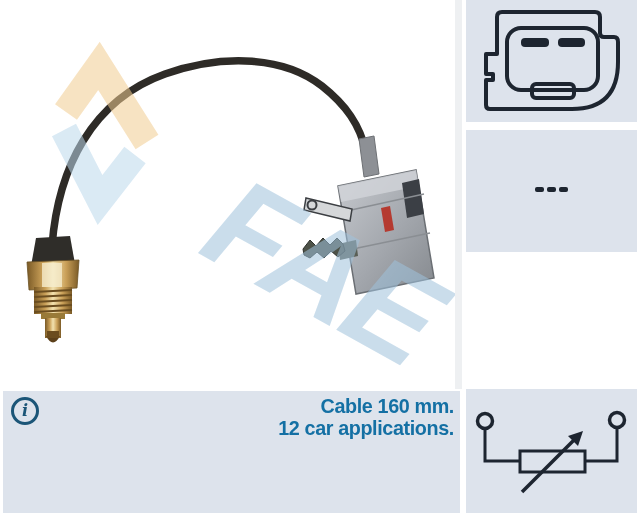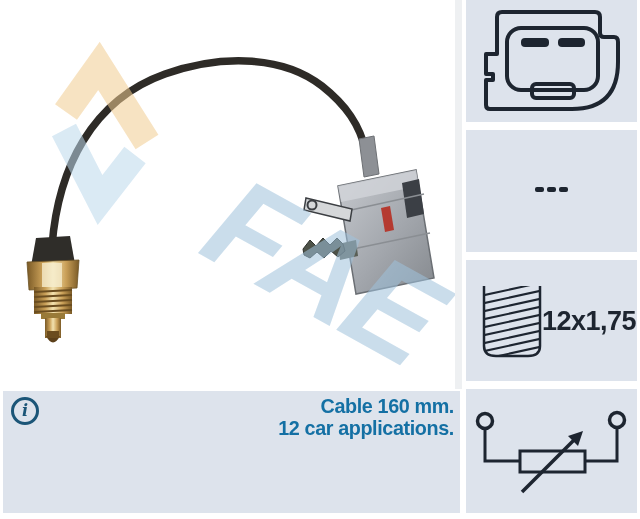--- a/index.html
+++ b/index.html
@@ -132,42 +132,20 @@
   </div>
 
   <div class="panel" id="panel-dashes">
     <div class="dashes">
       <span class="dash"></span>
       <span class="dash"></span>
       <span class="dash"></span>
     </div>
   </div>
 
-  <div class="panel" id="panel-thread">
-    <svg width="171" height="121" viewBox="0 0 171 121">
-      <defs>
-        <clipPath id="threadClip">
-          <path d="M 18,26 L 18,86 Q 18,96 30,96 L 62,96 Q 74,96 74,86 L 74,26 Z"></path>
-        </clipPath>
-      </defs>
-      <path d="M 18,26 L 18,86 Q 18,96 30,96 L 62,96 Q 74,96 74,86 L 74,26" class="ink-stroke" stroke-width="2.5"></path>
-      <g clip-path="url(#threadClip)" class="ink-stroke" stroke-width="2">
-        <line x1="14" y1="36" x2="78" y2="22"></line>
-        <line x1="14" y1="44" x2="78" y2="30"></line>
-        <line x1="14" y1="52" x2="78" y2="38"></line>
-        <line x1="14" y1="60" x2="78" y2="46"></line>
-        <line x1="14" y1="68" x2="78" y2="54"></line>
-        <line x1="14" y1="76" x2="78" y2="62"></line>
-        <line x1="14" y1="84" x2="78" y2="70"></line>
-        <line x1="14" y1="92" x2="78" y2="78"></line>
-        <line x1="14" y1="100" x2="78" y2="86"></line>
-      </g>
-    </svg>
-    <div class="thread-label">12x1,75</div>
-  </div>
 
   <div class="panel" id="panel-resistor">
     <svg width="171" height="124" viewBox="0 0 171 124">
       <circle cx="19" cy="32" r="7.5" class="ink-stroke" stroke-width="3.5"></circle>
       <circle cx="151" cy="31" r="7.5" class="ink-stroke" stroke-width="3.5"></circle>
       <path d="M 19,40 L 19,72 L 54,72" class="ink-stroke" stroke-width="3"></path>
       <path d="M 151,39 L 151,72 L 119,72" class="ink-stroke" stroke-width="3"></path>
       <rect x="54" y="62" width="65" height="21" class="ink-stroke" stroke-width="3"></rect>
       <line x1="56" y1="103" x2="110" y2="49" class="ink-stroke" stroke-width="3.5"></line>
       <polygon points="117,42 102,47 112,57" class="ink-fill"></polygon>

